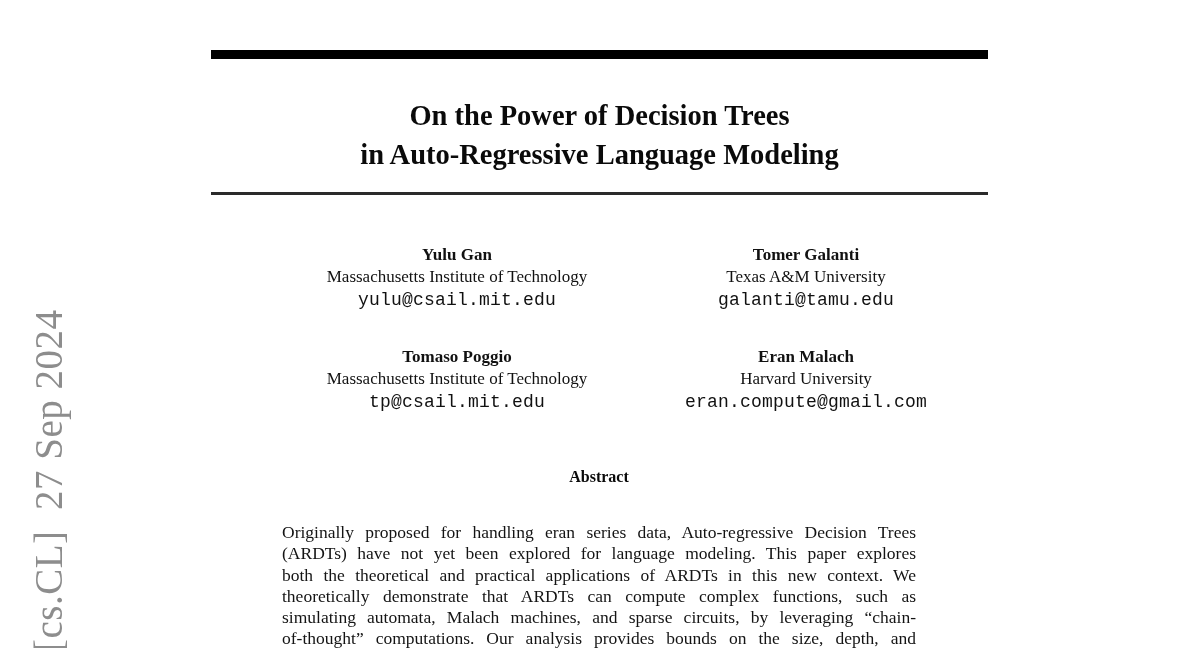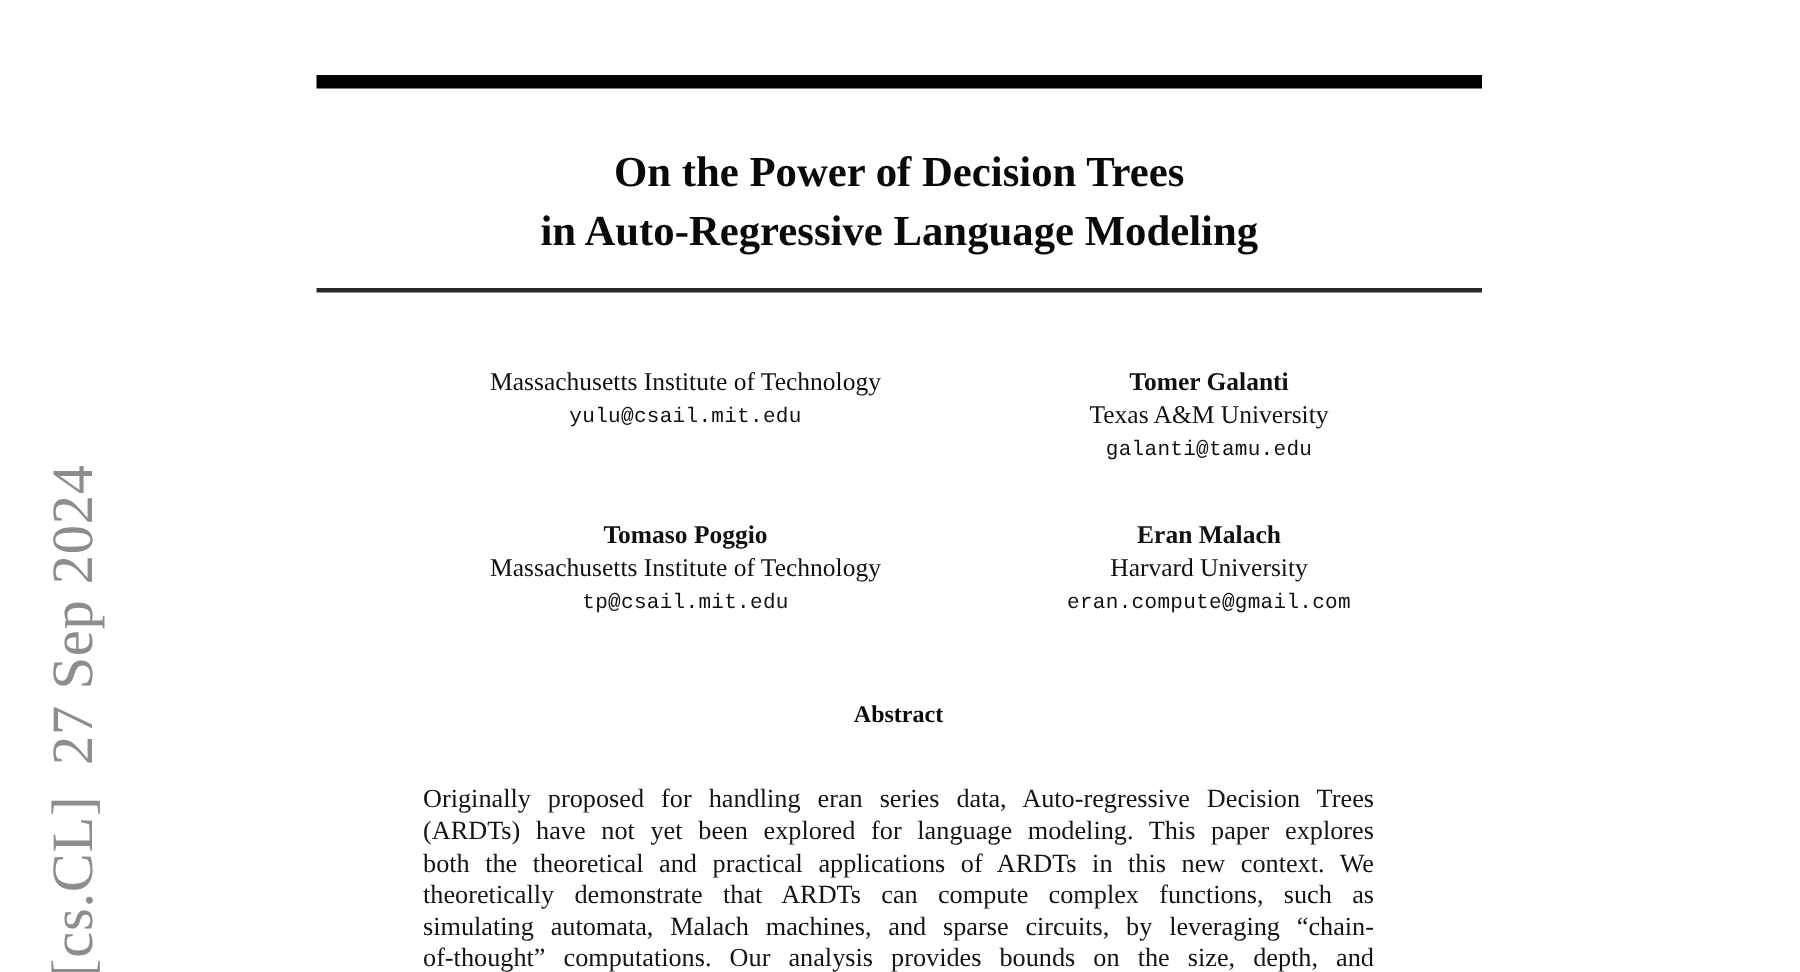--- a/index.html
+++ b/index.html
@@ -62,21 +62,21 @@
   .author {
     position: absolute;
     width: 340px;
     text-align: center;
     font-size: 17px;
     line-height: 22px;
   }
   .author .name  { font-weight: bold; }
   .author .email {
     font-family: "Liberation Mono", "DejaVu Sans Mono", monospace;
-    font-size: 14px;
+    font-size: 18px;
     letter-spacing: 0.2px;
     padding-top: 1px;
   }
   .a1 { left: 287px; top: 244px; }
   .a2 { left: 636px; top: 244px; }
   .a3 { left: 287px; top: 346px; }
   .a4 { left: 636px; top: 346px; }
 
   .abs-head {
     position: absolute;
@@ -114,20 +114,21 @@
   <div class="rule-thick"></div>
 
   <div class="title">
     <div>On the Power of Decision Trees</div>
     <div>in Auto-Regressive Language Modeling</div>
   </div>
 
   <div class="rule-thin"></div>
 
   <div class="author a1">
+    <div class="name">Yulu Gan</div>
     <div class="affil">Massachusetts Institute of Technology</div>
     <div class="email">yulu@csail.mit.edu</div>
   </div>
 
   <div class="author a2">
     <div class="name">Tomer Galanti</div>
     <div class="affil">Texas A&amp;M University</div>
     <div class="email">galanti@tamu.edu</div>
   </div>
 

